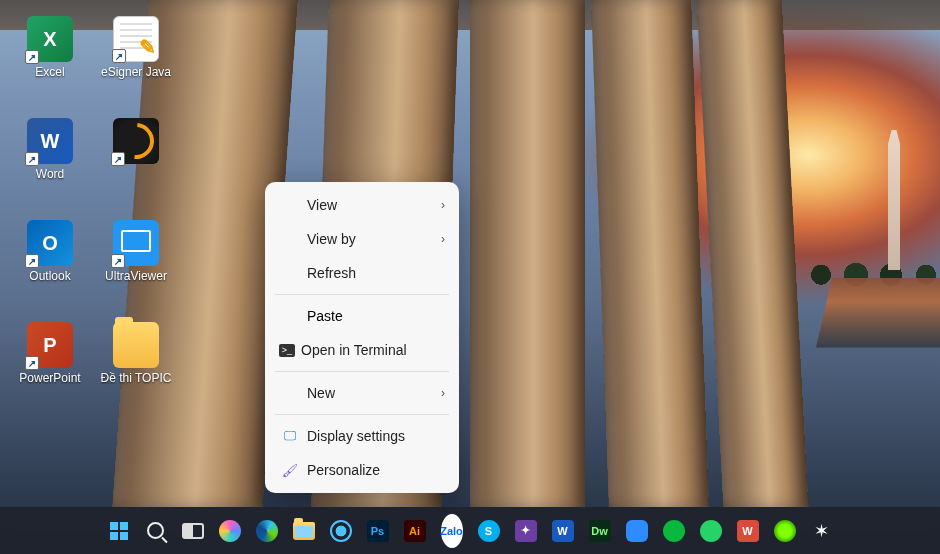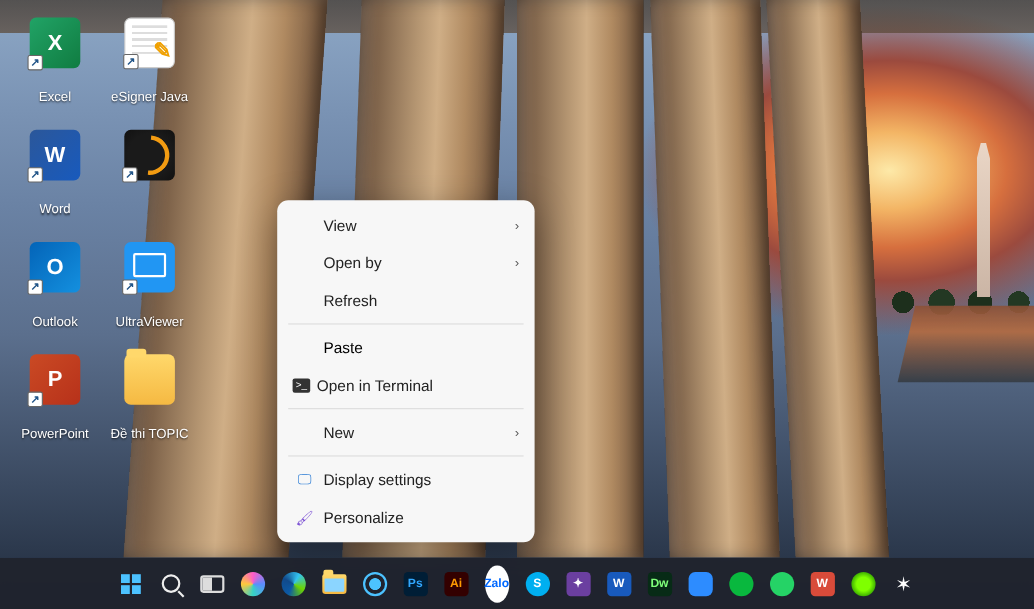--- a/index.html
+++ b/index.html
@@ -24,37 +24,37 @@
   .pool { position:absolute; left:832px; top:278px; width:108px; height:80px;
     background:linear-gradient(180deg,#8a5036 0%,#b56a3e 40%,#333a42 100%); transform:perspective(260px) rotateX(48deg); transform-origin:top; opacity:.9;}
   .trees { position:absolute; left:800px; top:258px; width:140px; height:28px;
     background:radial-gradient(circle at 15% 60%,#1d2f1c 10px,transparent 0),
                radial-gradient(circle at 40% 60%,#233823 12px,transparent 0),
                radial-gradient(circle at 65% 60%,#1d2f1c 11px,transparent 0),
                radial-gradient(circle at 90% 60%,#233823 10px,transparent 0);}
   .icons { position:absolute; left:10px; top:10px; display:grid; grid-template-columns:80px 80px; grid-auto-rows:100px; gap:2px 6px; }
   .icon { width:80px; display:flex; flex-direction:column; align-items:center; justify-content:flex-start; cursor:pointer; padding-top:6px; }
   .icon .pic { width:46px; height:46px; border-radius:6px; position:relative; display:flex; align-items:center; justify-content:center; font-weight:700; color:#fff; font-size:20px; }
-  .icon .lbl { color:#fff; font-size:12px; text-align:center; text-shadow:0 1px 2px rgba(0,0,0,.8); margin-top:20px; line-height:1.15; max-width:78px; overflow:hidden; }
+  .icon .lbl { color:#fff; font-size:12px; text-align:center; text-shadow:0 1px 2px rgba(0,0,0,.8); margin-top:4px; line-height:1.15; max-width:78px; overflow:hidden; }
   .shortcut { position:absolute; left:-2px; bottom:-2px; width:14px; height:14px; background:#fff; border:1px solid #666; border-radius:2px; display:flex; align-items:center; justify-content:center; font-size:10px; color:#258; }
   .excel { background:linear-gradient(135deg,#21a366,#107c41); }
   .word { background:linear-gradient(135deg,#2b579a,#185abd); }
   .outlook { background:linear-gradient(135deg,#0364b8,#1490df); }
   .ppt { background:linear-gradient(135deg,#ca4a24,#b7311a); }
   .esigner { background:#fff; border:1px solid #ccc;}
   .esigner::before{content:""; position:absolute; inset:6px 6px 12px 6px; background:repeating-linear-gradient(#ddd 0 2px,transparent 2px 6px);}
   .esigner::after{content:"✎"; position:absolute; right:2px; bottom:2px; color:#f0a000; font-size:20px;}
   .easyca { background:radial-gradient(circle,#1a1a1a 60%,#111 100%);}
   .easyca::after{content:""; position:absolute; width:28px; height:28px; border:4px solid #f39c12; border-radius:50%; border-top-color:transparent; border-left-color:transparent; transform:rotate(-40deg);}
   .ultrav { background:#2196f3; }
   .ultrav::after{content:""; position:absolute; width:26px; height:18px; border:2px solid #fff; border-radius:2px; top:10px;}
   .folder { background:linear-gradient(180deg,#ffd86b,#f5b942); border-radius:4px 4px 6px 6px;}
   .folder::before{content:""; position:absolute; left:2px; top:-5px; width:18px; height:8px; background:#ffd86b; border-radius:3px 3px 0 0;}
 
-  .ctx { position:absolute; left:252px; top:182px; width:234px; background:#f7f7f7; border-radius:10px; box-shadow:0 10px 34px rgba(0,0,0,.35); padding:6px 0; font-size:14px; color:#222; }
+  .ctx { position:absolute; left:265px; top:182px; width:194px; background:#f7f7f7; border-radius:10px; box-shadow:0 10px 34px rgba(0,0,0,.35); padding:6px 0; font-size:14px; color:#222; }
   .ctx .item { display:flex; align-items:center; height:34px; padding:0 14px 0 14px; cursor:default; position:relative; }
   .ctx .disabled { color:#000000; }
   .ctx .sep { height:1px; background:#dcdcdc; margin:4px 10px; }
   .ctx .ic { width:22px; display:inline-flex; justify-content:center; margin-right:6px; font-size:13px; }
   .ctx .chev { position:absolute; right:14px; color:#555; font-size:12px; }
 
   .taskbar { position:absolute; left:0; right:0; bottom:0; height:47px; background:rgba(32,35,44,.92); display:flex; align-items:center; justify-content:center; gap:9px; backdrop-filter:blur(6px); }
   .tb { width:28px; height:28px; border-radius:4px; display:flex; align-items:center; justify-content:center; cursor:pointer; font-size:14px; color:#fff; position:relative; }
   .win { display:grid; grid-template-columns:1fr 1fr; grid-template-rows:1fr 1fr; gap:2px; width:18px; height:18px; }
   .win span { background:#4cc2ff; }
@@ -137,21 +137,21 @@
     </div>
 
   <div class="ctx">
     <div class="item">
       <span class="ic"></span>
       <span>View</span>
       <span class="chev">›</span>
     </div>
     <div class="item">
       <span class="ic"></span>
-      <span>Open by</span>
+      <span>View by</span>
       <span class="chev">›</span>
     </div>
     <div class="item">
       <span class="ic"></span>
       <span>Refresh</span>
     </div>
     <div class="sep"></div>
     <div class="item disabled">
       <span class="ic"></span>
       <span>Paste</span>

